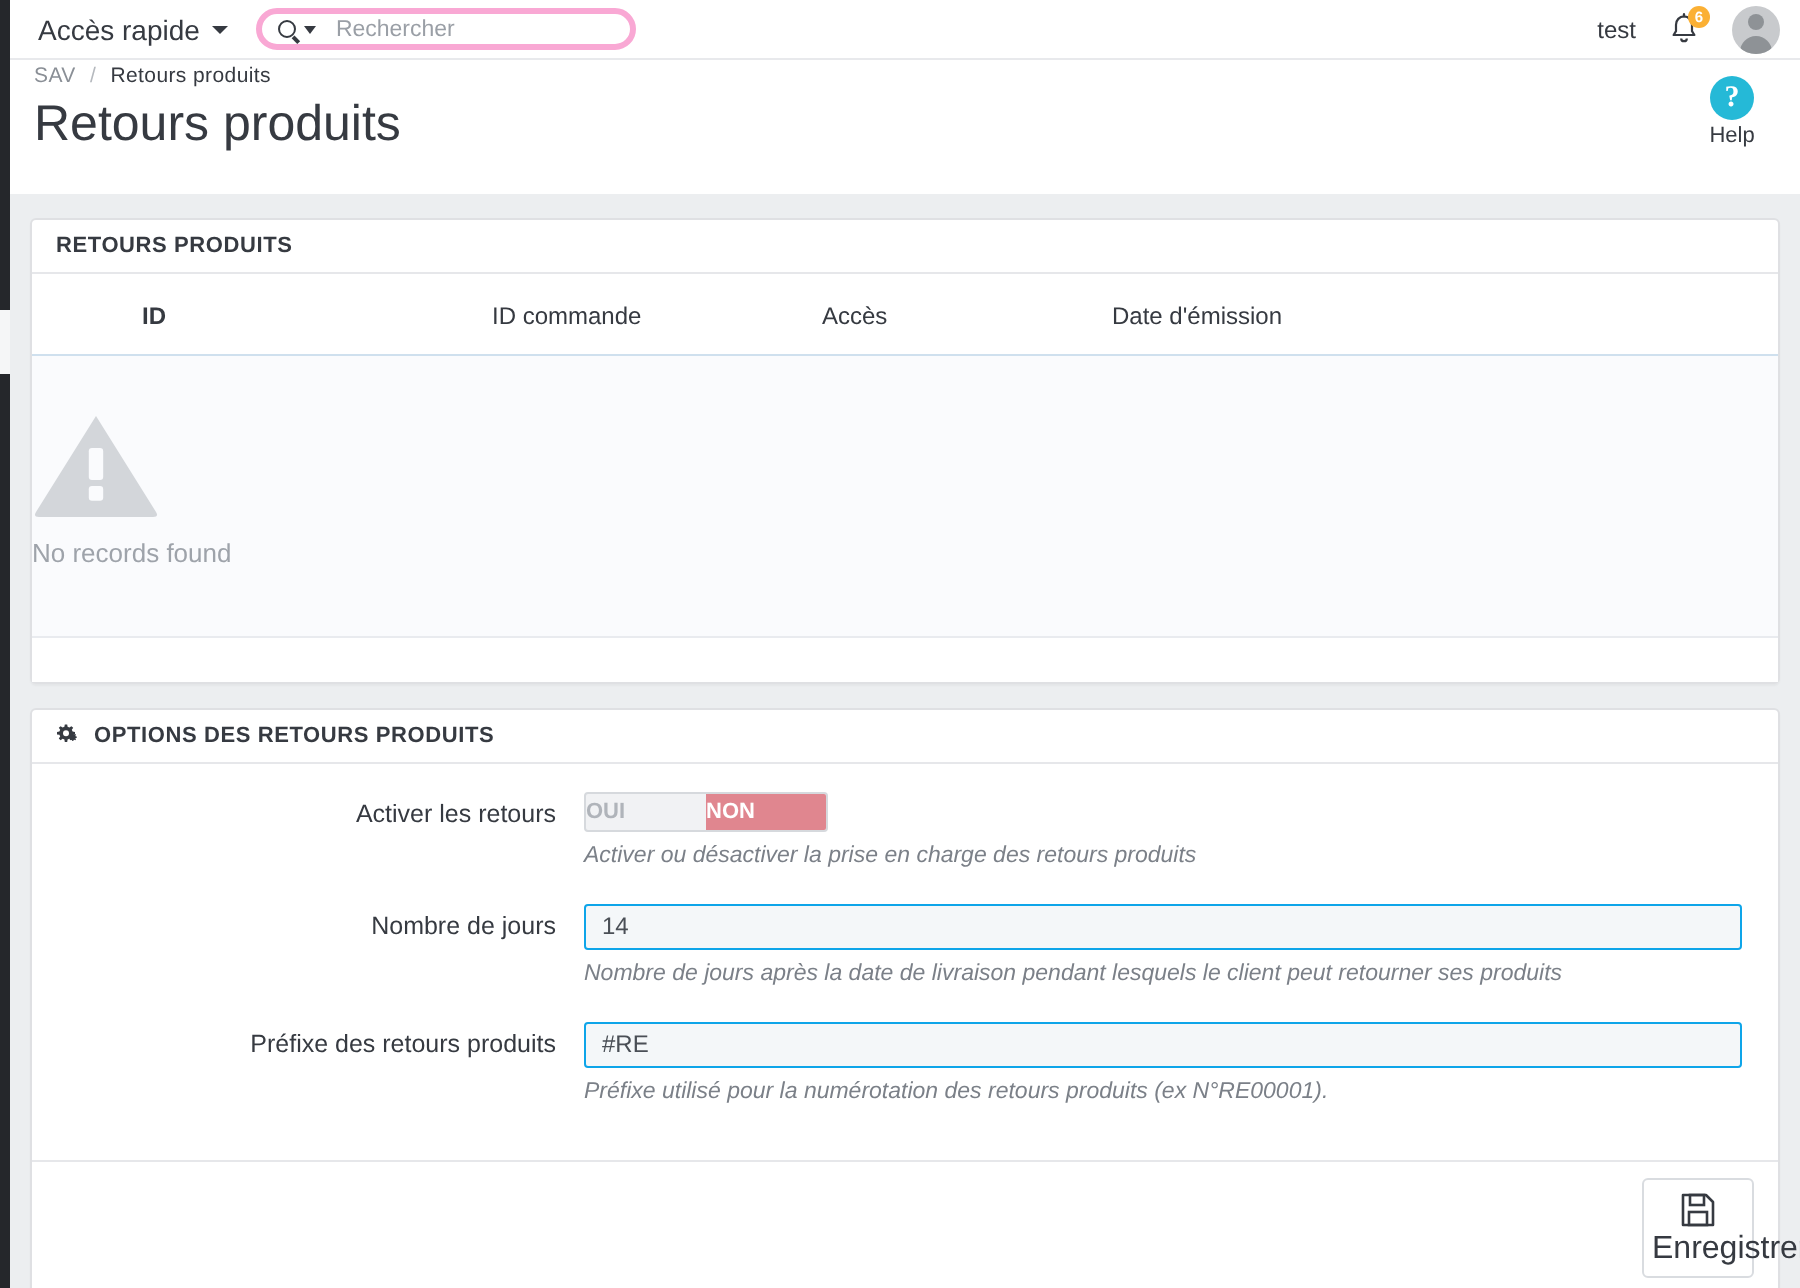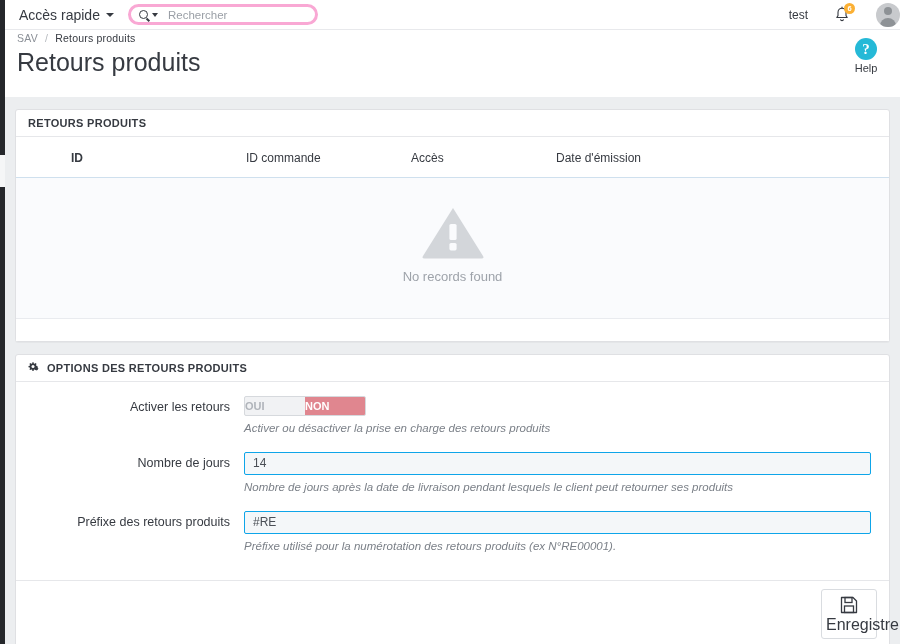--- a/index.html
+++ b/index.html
@@ -91,22 +91,22 @@
     color: #363a41;
     margin-left: 8px;
     width: 130px;
     padding: 0;
   }
   #search-input::placeholder { color: #9a9fa6; }
 
   #header-right {
     margin-left: auto;
     display: flex; align-items: center;
-    padding-right: 0;
-    gap: 24px;
+    padding-right: 10px;
+    gap: 14px;
   }
   #employee-name { font-size: 12px; color: #363a41; cursor: pointer; }
 
   #bell-wrap { position: relative; width: 20px; height: 20px; cursor: pointer; }
   #bell-badge {
     position: absolute; right: -3px; top: -2px;
     min-width: 11px; height: 11px;
     border-radius: 50%;
     background: #fbb034;
     color: #fff;
@@ -209,30 +209,30 @@
     text-align: left;
     padding: 14px 0 12px 0;
     border-bottom: 1px solid #cfe0ee;
   }
   #returns-table thead th.col-id { font-weight: bold; padding-left: 55px; width: 230px; }
   #returns-table thead th.col-order { width: 165px; }
   #returns-table thead th.col-state { width: 145px; }
   #returns-table thead th.col-date { width: auto; }
   #empty-cell {
     background: #fafbfd;
-    text-align: center;
+    text-align: left;
     padding: 26px 0 34px 0;
     border-bottom: 1px solid #e9ebef;
   }
   #empty-label { font-size: 13px; color: #9ea3aa; margin-top: 6px; }
   .table-filler { height: 22px; background: #ffffff; }
 
   
   #options-body { padding: 14px 0 10px 0; }
-  .form-row { display: flex; margin-bottom: 4px; }
+  .form-row { display: flex; margin-bottom: 4px; padding-left: 48px; }
   .form-label {
     width: 228px;
     text-align: right;
     padding-right: 14px;
     padding-top: 4px;
     font-size: 12.5px;
     color: #363a41;
     flex: none;
   }
   .form-field { flex: 1; padding-right: 18px; }

